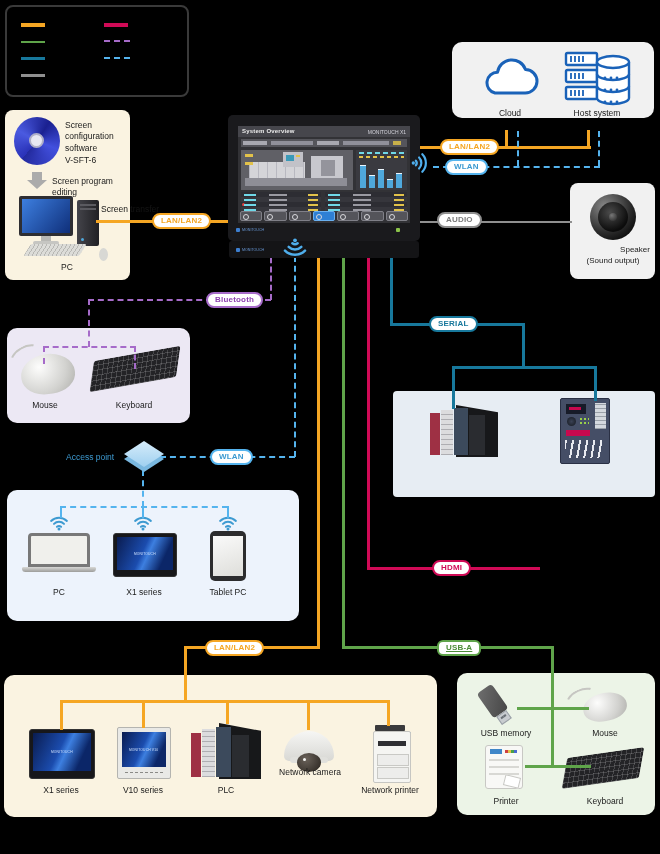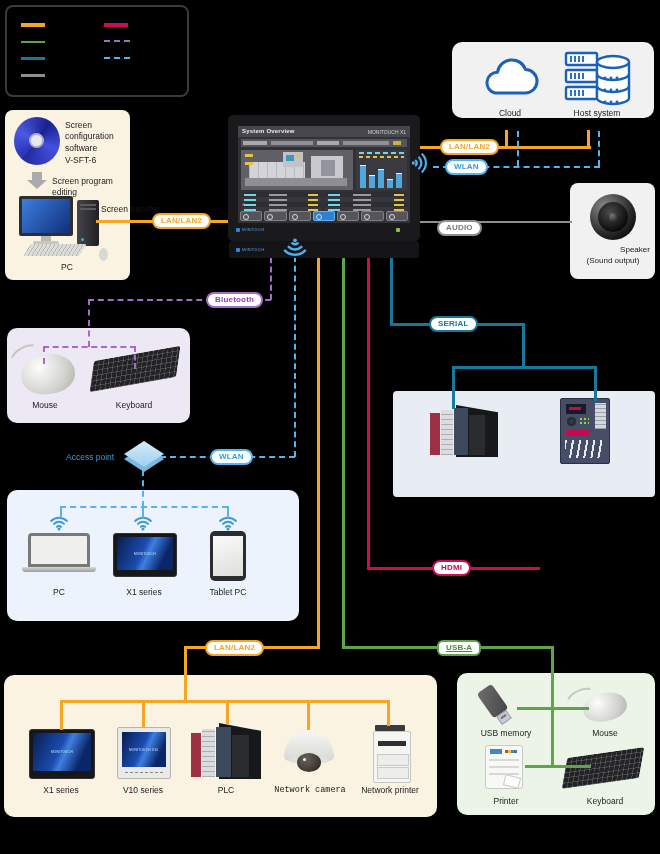--- a/index.html
+++ b/index.html
@@ -159,21 +159,21 @@
   <div class="ln lv c-ser" style="left:390px;top:248px;height:78px;"></div>
   <div class="ln lh c-ser" style="left:390px;top:323px;width:135px;"></div>
   <div class="ln lv c-ser" style="left:522px;top:323px;height:46px;"></div>
   <div class="ln lh c-ser" style="left:452px;top:366px;width:145px;"></div>
   <div class="ln lv c-ser" style="left:452px;top:366px;height:43px;"></div>
   <div class="ln lv c-ser" style="left:594px;top:366px;height:35px;"></div>
 
   <div class="pill p-lan" style="left:152px;top:213px;">LAN/LAN2</div>
   <div class="pill p-lan" style="left:440px;top:139px;">LAN/LAN2</div>
   <div class="pill p-wlan" style="left:445px;top:159px;">WLAN</div>
-  <div class="pill p-aud" style="left:437px;top:220px;">AUDIO</div>
+  <div class="pill p-aud" style="left:437px;top:212px;">AUDIO</div>
   <div class="pill p-bt" style="left:206px;top:292px;border-radius:8px;">Bluetooth</div>
   <div class="pill p-wlan" style="left:210px;top:449px;">WLAN</div>
   <div class="pill p-ser" style="left:429px;top:316px;">SERIAL</div>
   <div class="pill p-hdmi" style="left:432px;top:560px;">HDMI</div>
   <div class="pill p-lan" style="left:205px;top:640px;">LAN/LAN2</div>
   <div class="pill p-usb" style="left:437px;top:640px;">USB-A</div>
 
   <div class="box" style="left:452px;top:42px;width:202px;height:76px;background:#F1F1F1;">
     <svg style="position:absolute;left:28px;top:14px;" width="60" height="44" viewBox="0 0 60 44">
       <path d="M45 37 H15 A10.5 10.5 0 0 1 17.5 16.3 A14.5 14.5 0 0 1 45.5 13.5 A9.8 9.8 0 0 1 45 37 Z" fill="#FFFFFF" stroke="#1A62B8" stroke-width="3" stroke-linejoin="round"></path>
@@ -452,21 +452,21 @@
       <div style="position:absolute;left:41px;top:12px;width:17px;height:42px;background:#2A2C30;"></div>
     </div>
     <div class="lbl cen" style="left:222px;top:110px;">PLC</div>
 
     <div style="position:absolute;left:279px;top:54px;width:52px;height:44px;z-index:3;">
       <div style="position:absolute;left:1px;top:2px;width:50px;height:30px;border-radius:25px 25px 5px 5px;background:linear-gradient(#F6F6F4,#D8D8D4);"></div>
       <div style="position:absolute;left:7px;top:28px;width:38px;height:6px;background:#E0E0DC;border-radius:3px;"></div>
       <div style="position:absolute;left:14px;top:24px;width:24px;height:19px;border-radius:50%;background:radial-gradient(circle at 38% 32%,#6A625A,#38322C 75%);"></div>
       <div style="position:absolute;left:20px;top:29px;width:3px;height:3px;border-radius:50%;background:#F4F4F2;"></div>
     </div>
-    <div class="lbl cen" style="left:306px;top:110px;font-family:Liberation Mono, monospace;">Network camera</div>
+    <div class="lbl cen" style="left:306px;top:92px;">Network camera</div>
 
     <div style="position:absolute;left:367px;top:50px;width:42px;height:58px;z-index:3;">
       <div style="position:absolute;left:4px;top:0;width:30px;height:6px;background:#3A3A3C;border-radius:1px;"></div>
       <div style="position:absolute;left:26px;top:7px;width:14px;height:5px;background:#3F86C8;border-radius:1px;"></div>
       <div style="position:absolute;left:2px;top:6px;width:38px;height:52px;background:#F5F5F2;border:1px solid #C6C6C2;border-radius:2px;box-sizing:border-box;">
         <div style="position:absolute;left:4px;top:9px;width:28px;height:5px;background:#2F2F33;"></div>
         <div style="position:absolute;left:3px;top:22px;width:30px;height:10px;background:#EDEDEB;border:1px solid #C9C9C5;"></div>
         <div style="position:absolute;left:3px;top:35px;width:30px;height:10px;background:#EDEDEB;border:1px solid #C9C9C5;"></div>
       </div>
     </div>

